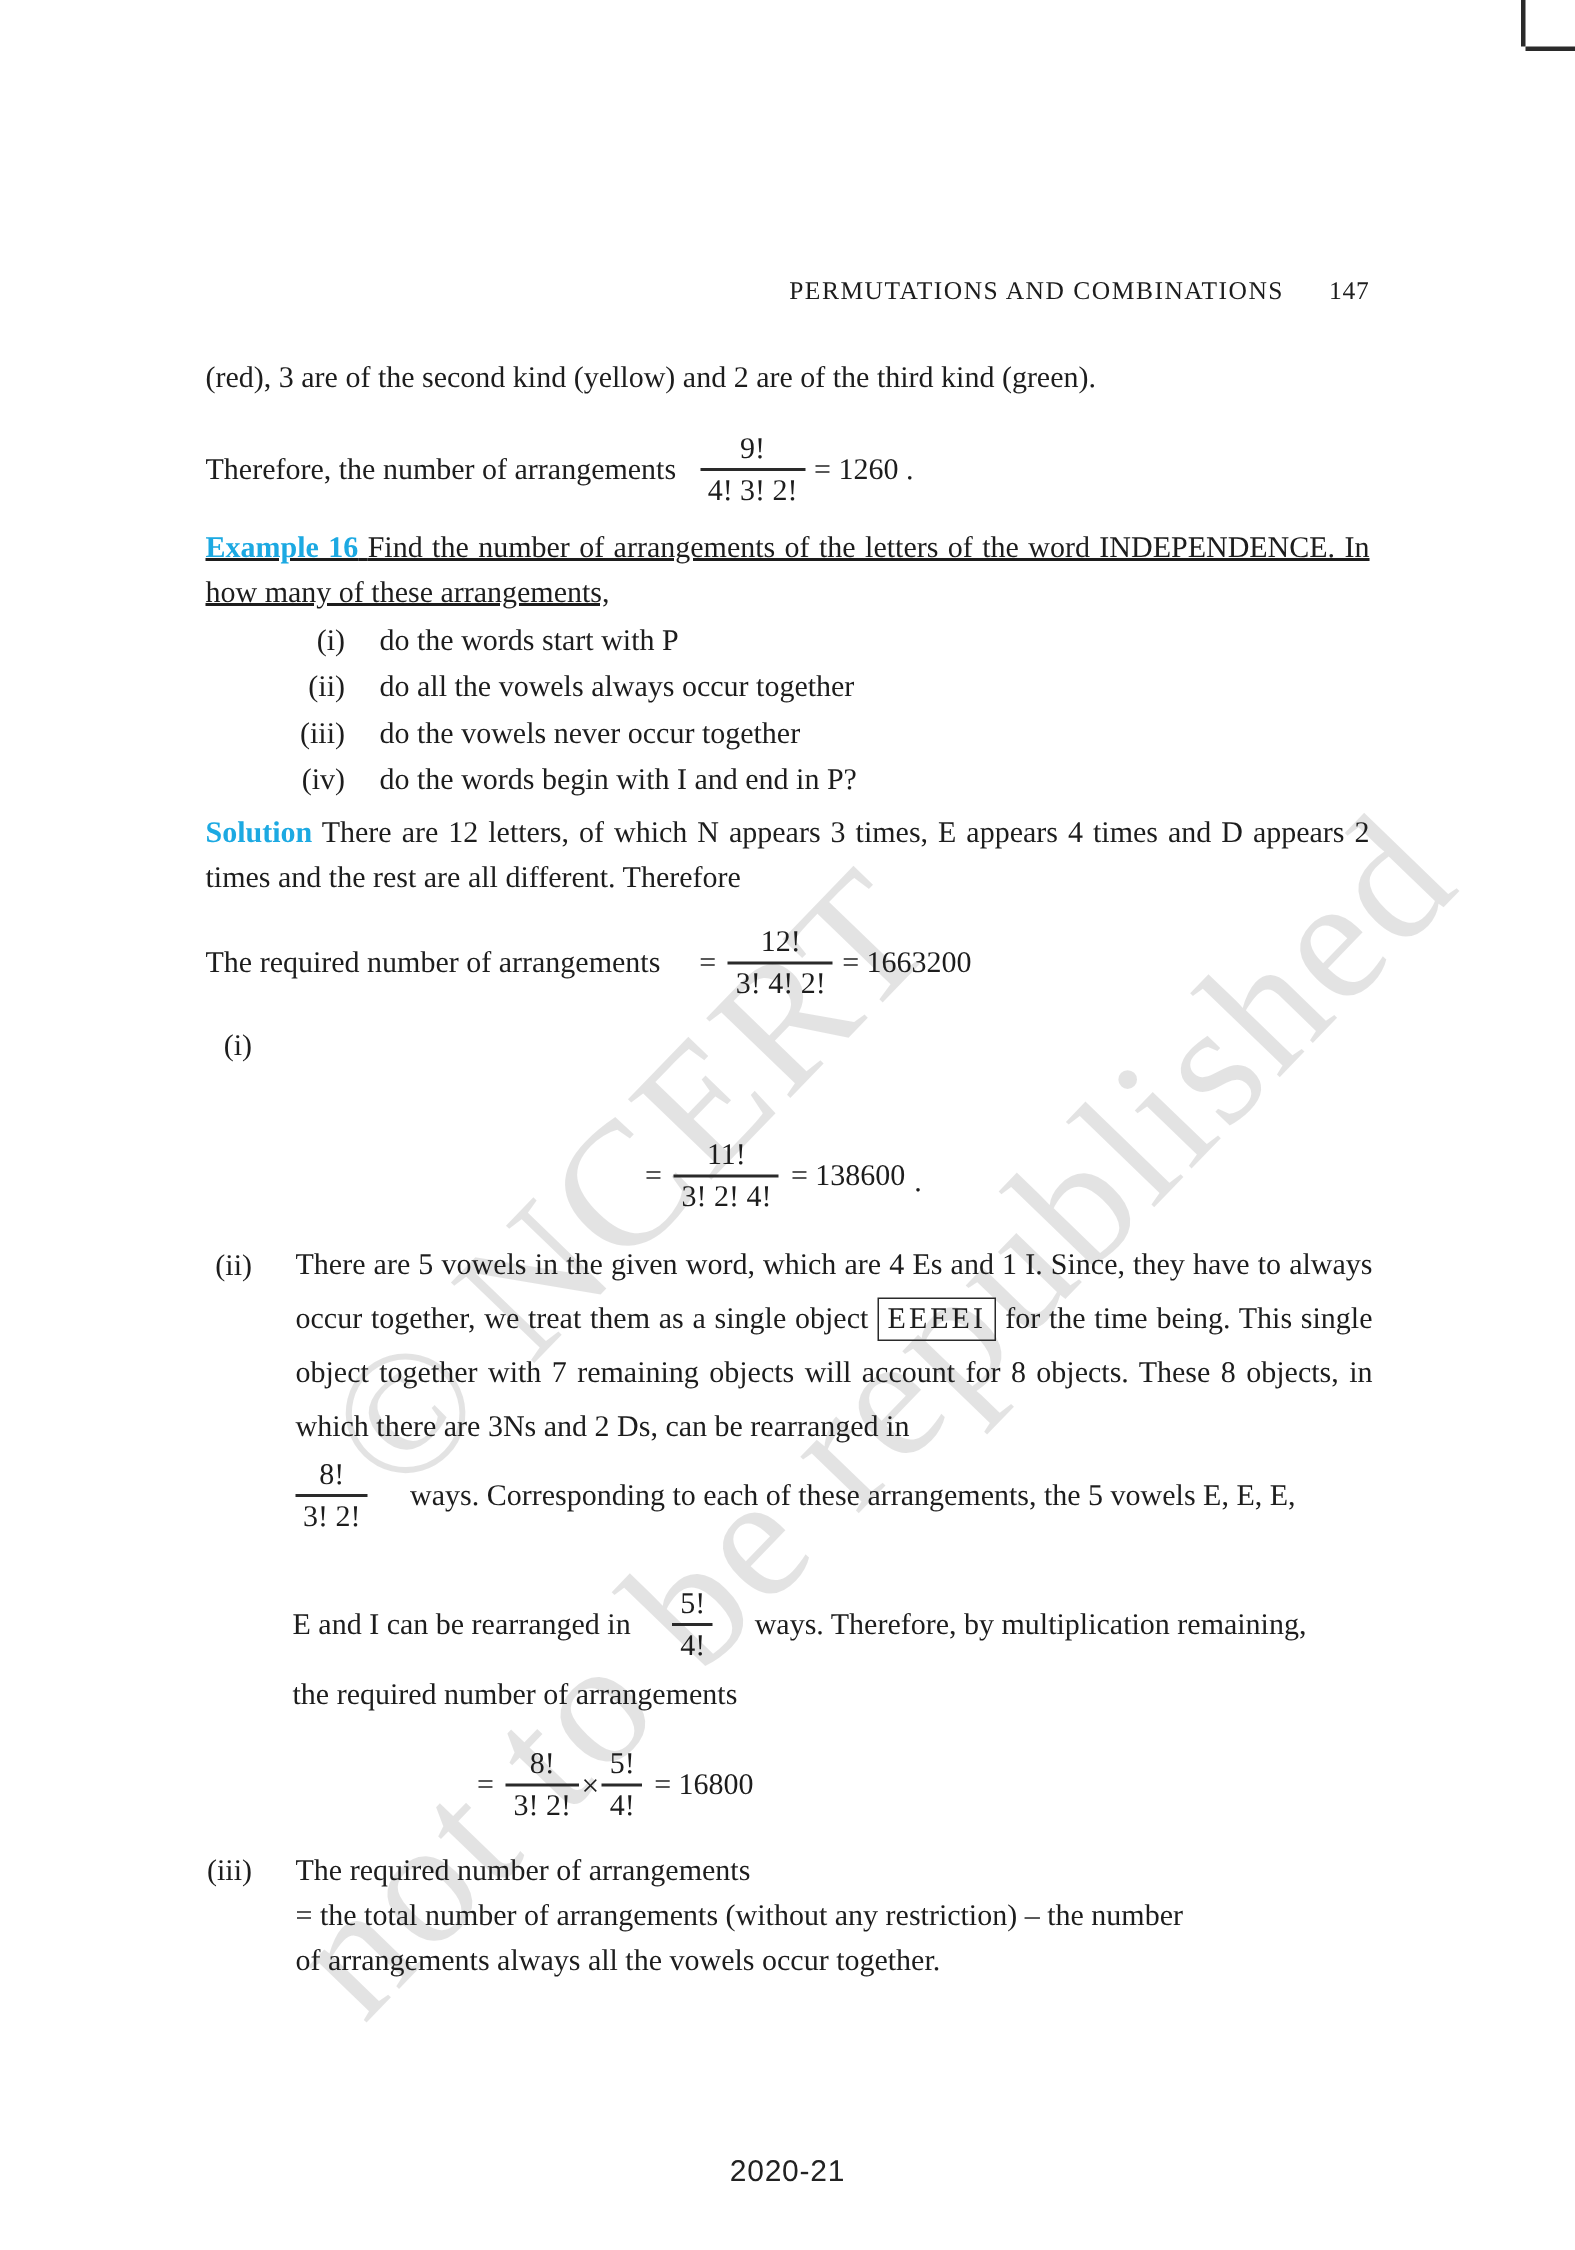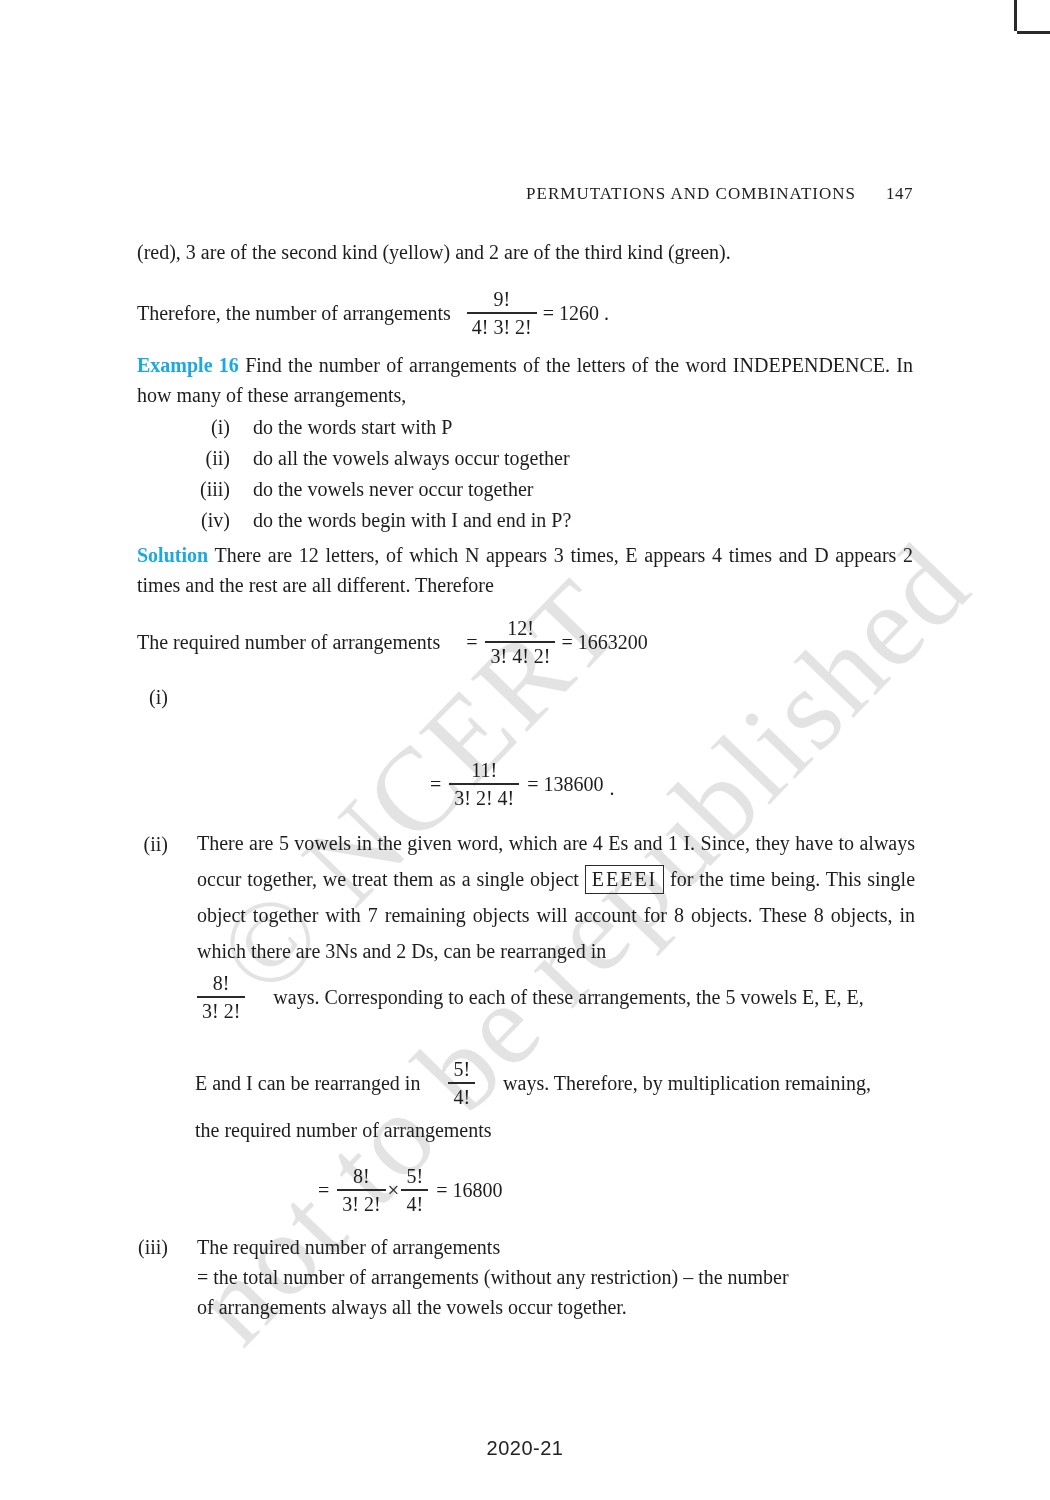--- a/index.html
+++ b/index.html
@@ -72,21 +72,21 @@
 
   <div class="frow" style="top:284px; left:137px;">
     <span>Therefore, the number of arrangements</span>
     <span class="frac ml16">
       <span class="num">9!</span>
       <span class="den">4! 3! 2!</span>
     </span>
     <span class="ml6">= 1260 .</span>
   </div>
 
-  <div class="para just" style="top:350px; left:137px; width:776px;">
+  <div class="para just" style="top:350px; left:137px; width:776px;text-decoration:underline;">
     <span class="label">Example 16</span>
     <span>Find the number of arrangements of the letters of the word INDEPENDENCE. In how many of these arrangements,</span>
   </div>
 
   <div class="para" style="top:412px; left:137px; width:776px;">
     <div class="qrow">
       <span class="qmark">(i)</span><span class="qtext">do the words start with P</span>
     </div>
     <div class="qrow">
       <span class="qmark">(ii)</span><span class="qtext">do all the vowels always occur together</span>

